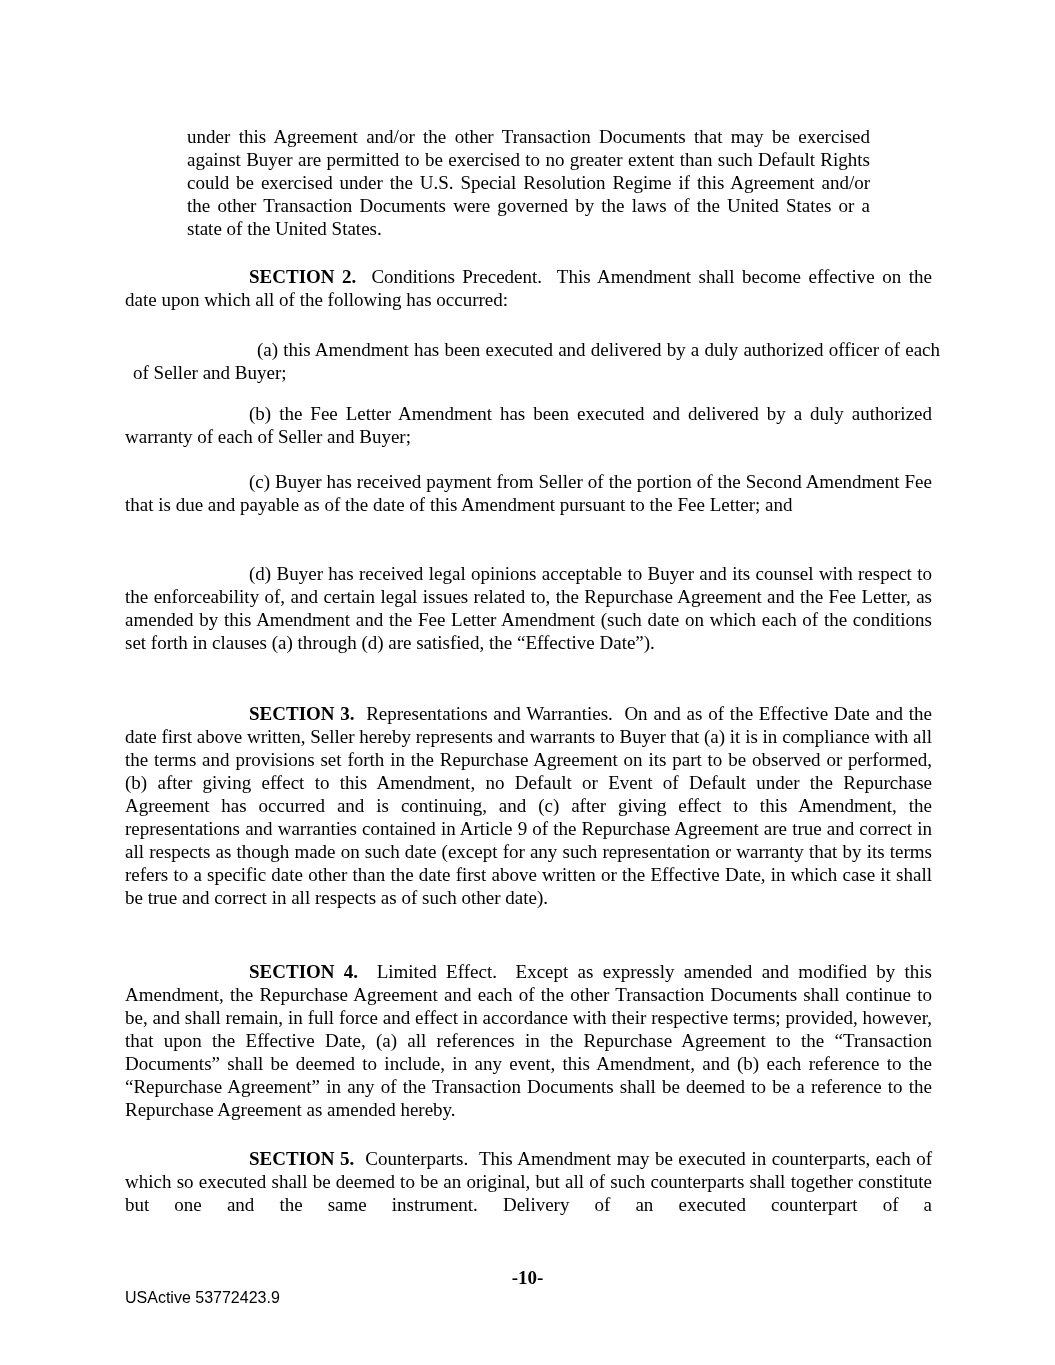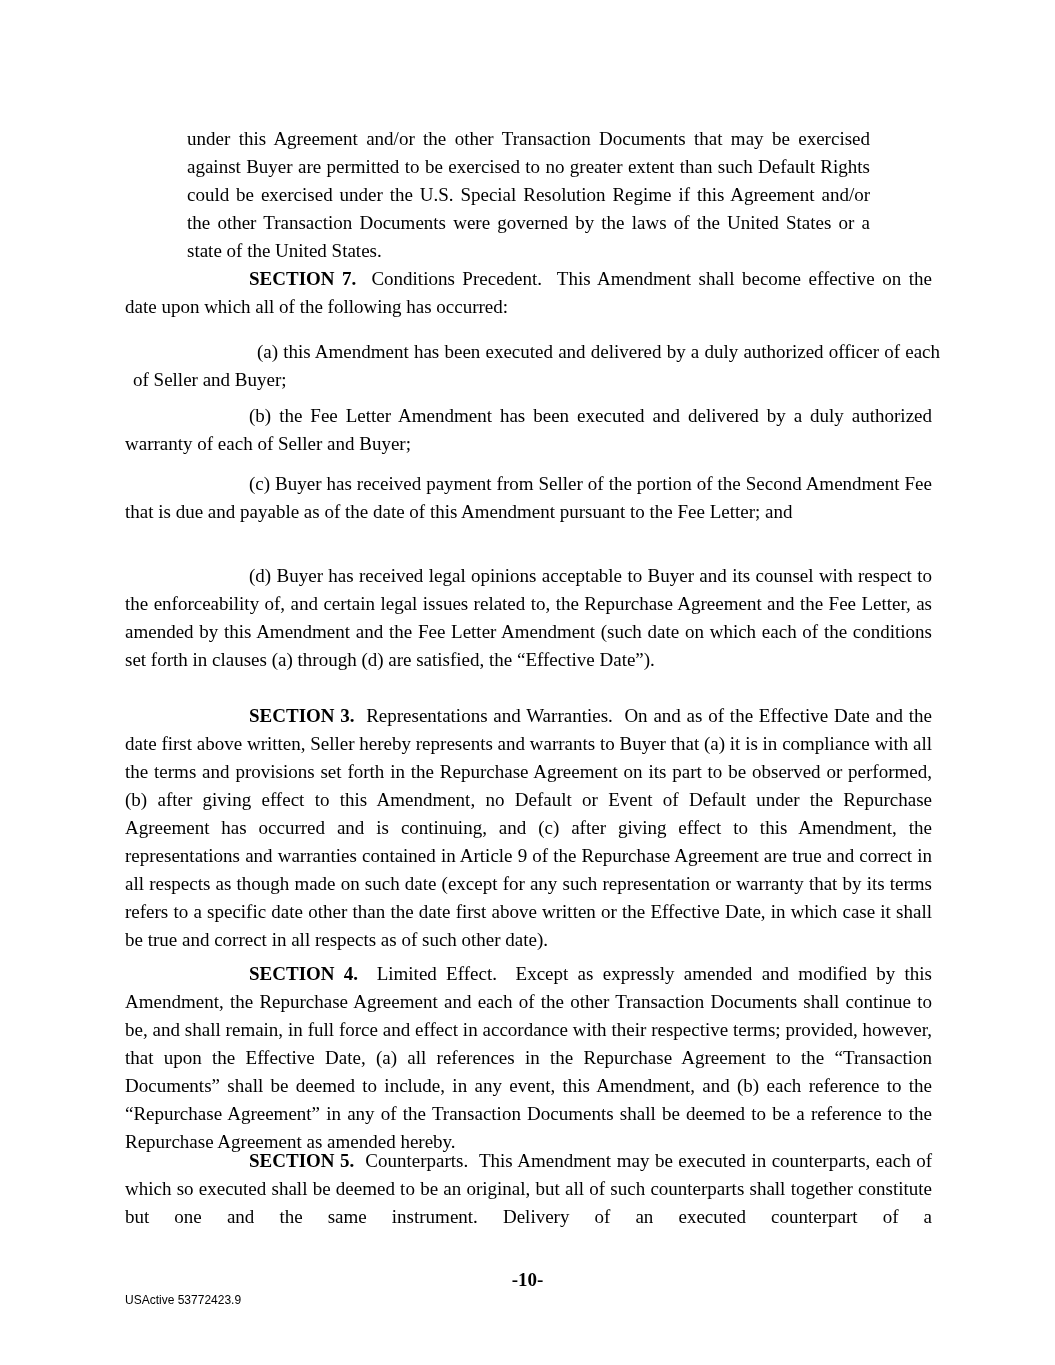--- a/index.html
+++ b/index.html
@@ -1,51 +1,51 @@
 <!DOCTYPE html>
 <html><head>
 <meta charset="utf-8">
 <style>
   html, body { margin: 0; padding: 0; background: #ffffff; }
   body { width: 1055px; height: 1365px; position: relative; overflow: hidden; }
   .page {
     position: absolute; left: 0; top: 0; width: 902px; height: 1365px;
     font-family: "Liberation Serif", serif; font-size: 19px; color: #000;
-    line-height: 28px;
+    line-height: 23px;
     border-radius: 20px;
   }
   .indented-block {
     position: absolute; left: 187px; width: 683px; top: 125px;
     text-align: justify; text-align-last: left;
   }
   .para {
     position: absolute; left: 125px; width: 807px;
     text-align: justify; text-align-last: left;
   }
   .first-indent { text-indent: 124px; }
   .bold { font-weight: bold; }
   .ul { }
   .page-number {
     position: absolute; top: 1266px; left: 0; width: 1055px; text-align: center;
     font-size: 19px;
     font-weight: bold;
   }
   .doc-id {
     position: absolute; top: 1286px; left: 125px;
-    font-family: "Liberation Sans", sans-serif; font-size: 12px;
+    font-family: "Liberation Sans", sans-serif; font-size: 16px;
   }
 </style>
 </head>
 <body>
 
 <div class="page">
 
   <p class="indented-block" style="margin:0;">under this Agreement and/or the other Transaction Documents that may be exercised against Buyer are permitted to be exercised to no greater extent than such Default Rights could be exercised under the U.S. Special Resolution Regime if this Agreement and/or the other Transaction Documents were governed by the laws of the United States or a state of the United States.</p>
 
-  <p class="para first-indent" style="top:265px;margin:0;"><span class="bold">SECTION 7.</span>&nbsp; <span class="ul">Conditions Precedent</span><span>.</span>&nbsp; <span>This Amendment shall become effective on the date upon which all of the following has occurred:</span></p>
+  <p class="para first-indent" style="top:265px;margin:0;"><span class="bold">SECTION 2.</span>&nbsp; <span class="ul">Conditions Precedent</span><span>.</span>&nbsp; <span>This Amendment shall become effective on the date upon which all of the following has occurred:</span></p>
 
   <p class="para first-indent" style="top:330px;margin:8px;">(a)  this Amendment has been executed and delivered by a duly authorized officer of each of Seller and Buyer;</p>
 
   <p class="para first-indent" style="top:402px;margin:0;">(b) the Fee Letter Amendment has been executed and delivered by a duly authorized warranty of each of Seller and Buyer;</p>
 
   <p class="para first-indent" style="top:470px;margin:0;">(c) Buyer has received payment from Seller of the portion of the Second Amendment Fee that is due and payable as of the date of this Amendment pursuant to the Fee Letter; and</p>
 
   <p class="para first-indent" style="top:562px;margin:0;"><span>(d)  Buyer has received legal opinions acceptable to Buyer and its counsel with respect to the enforceability of, and certain legal issues related to, the Repurchase Agreement and the Fee Letter, as amended by this Amendment and the Fee Letter Amendment (such date on which each of the conditions set forth in clauses (a) through (d) are satisfied, the “</span><span class="ul">Effective Date</span><span>”).</span></p>
 
   <p class="para first-indent" style="top:702px;margin:0;"><span class="bold">SECTION 3.</span>&nbsp; <span class="ul">Representations and Warranties</span><span>.</span>&nbsp; <span>On and as of the Effective Date and the date first above written, Seller hereby represents and warrants to Buyer that (a) it is in compliance with all the terms and provisions set forth in the Repurchase Agreement on its part to be observed or performed, (b) after giving effect to this Amendment, no Default or Event of Default under the Repurchase Agreement has occurred and is continuing, and (c) after giving effect to this Amendment, the representations and warranties contained in Article 9 of the Repurchase Agreement are true and correct in all respects as though made on such date (except for any such representation or warranty that by its terms refers to a specific date other than the date first above written or the Effective Date, in which case it shall be true and correct in all respects as of such other date).</span></p>

